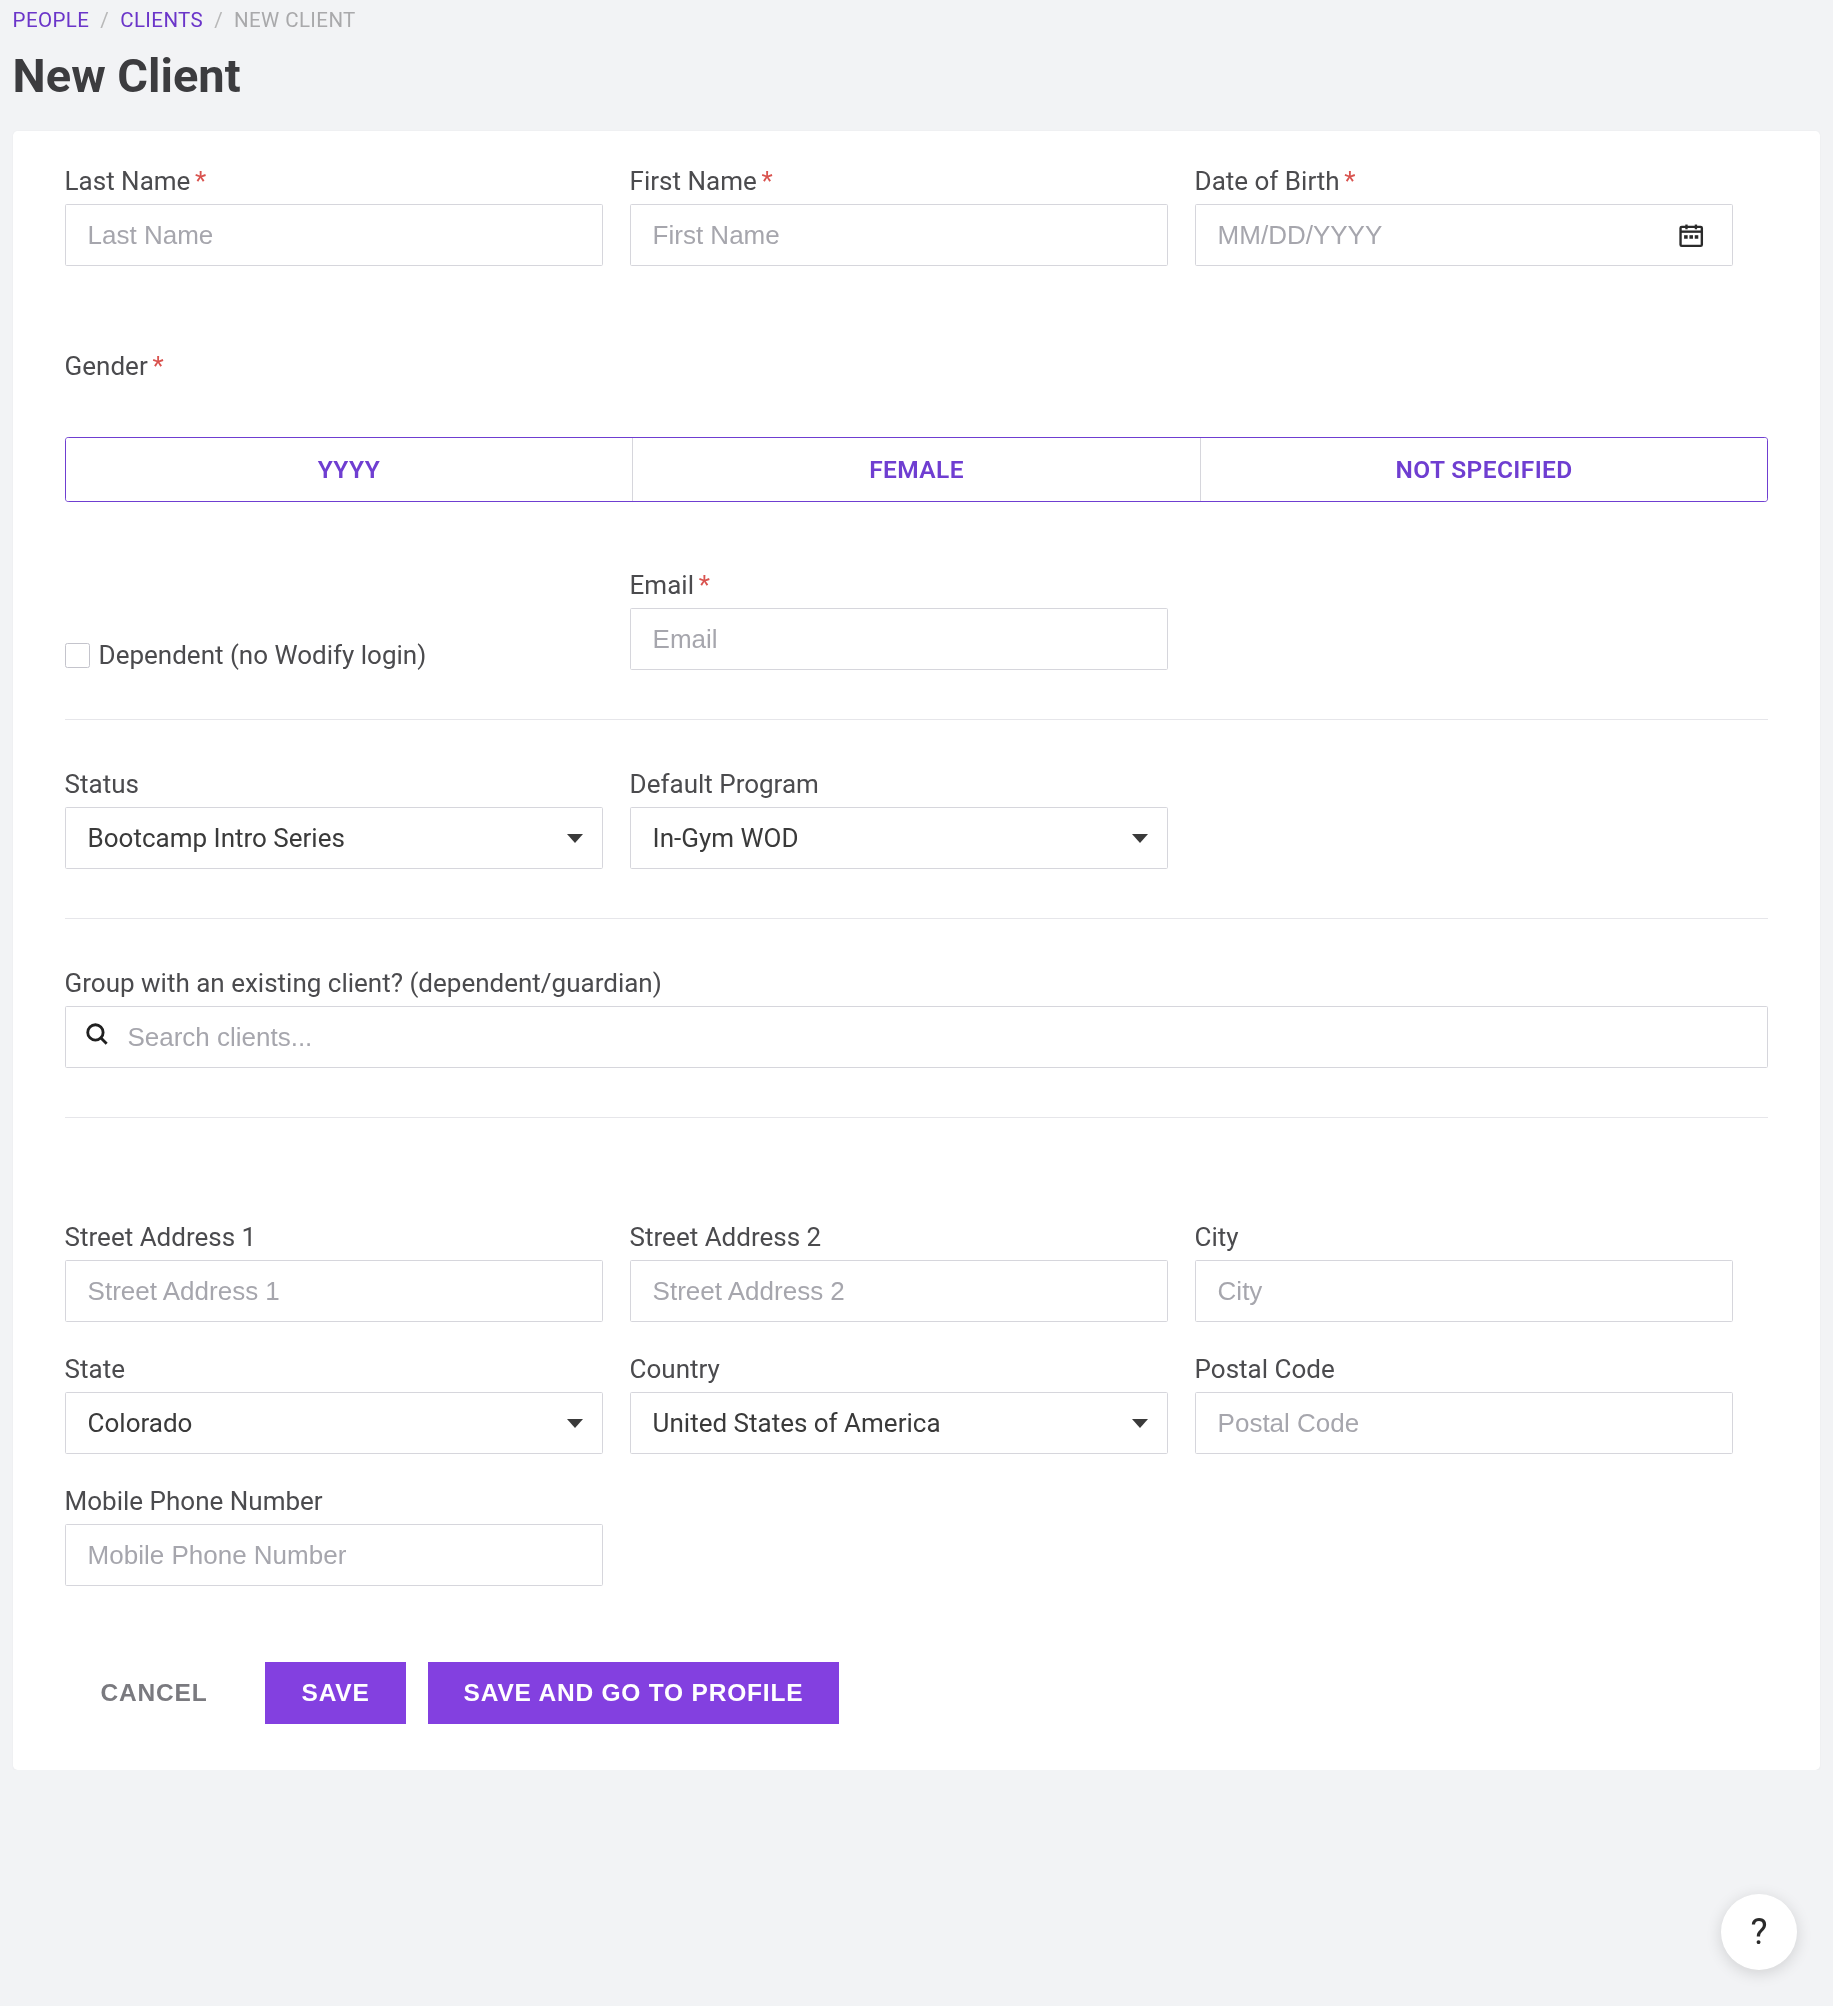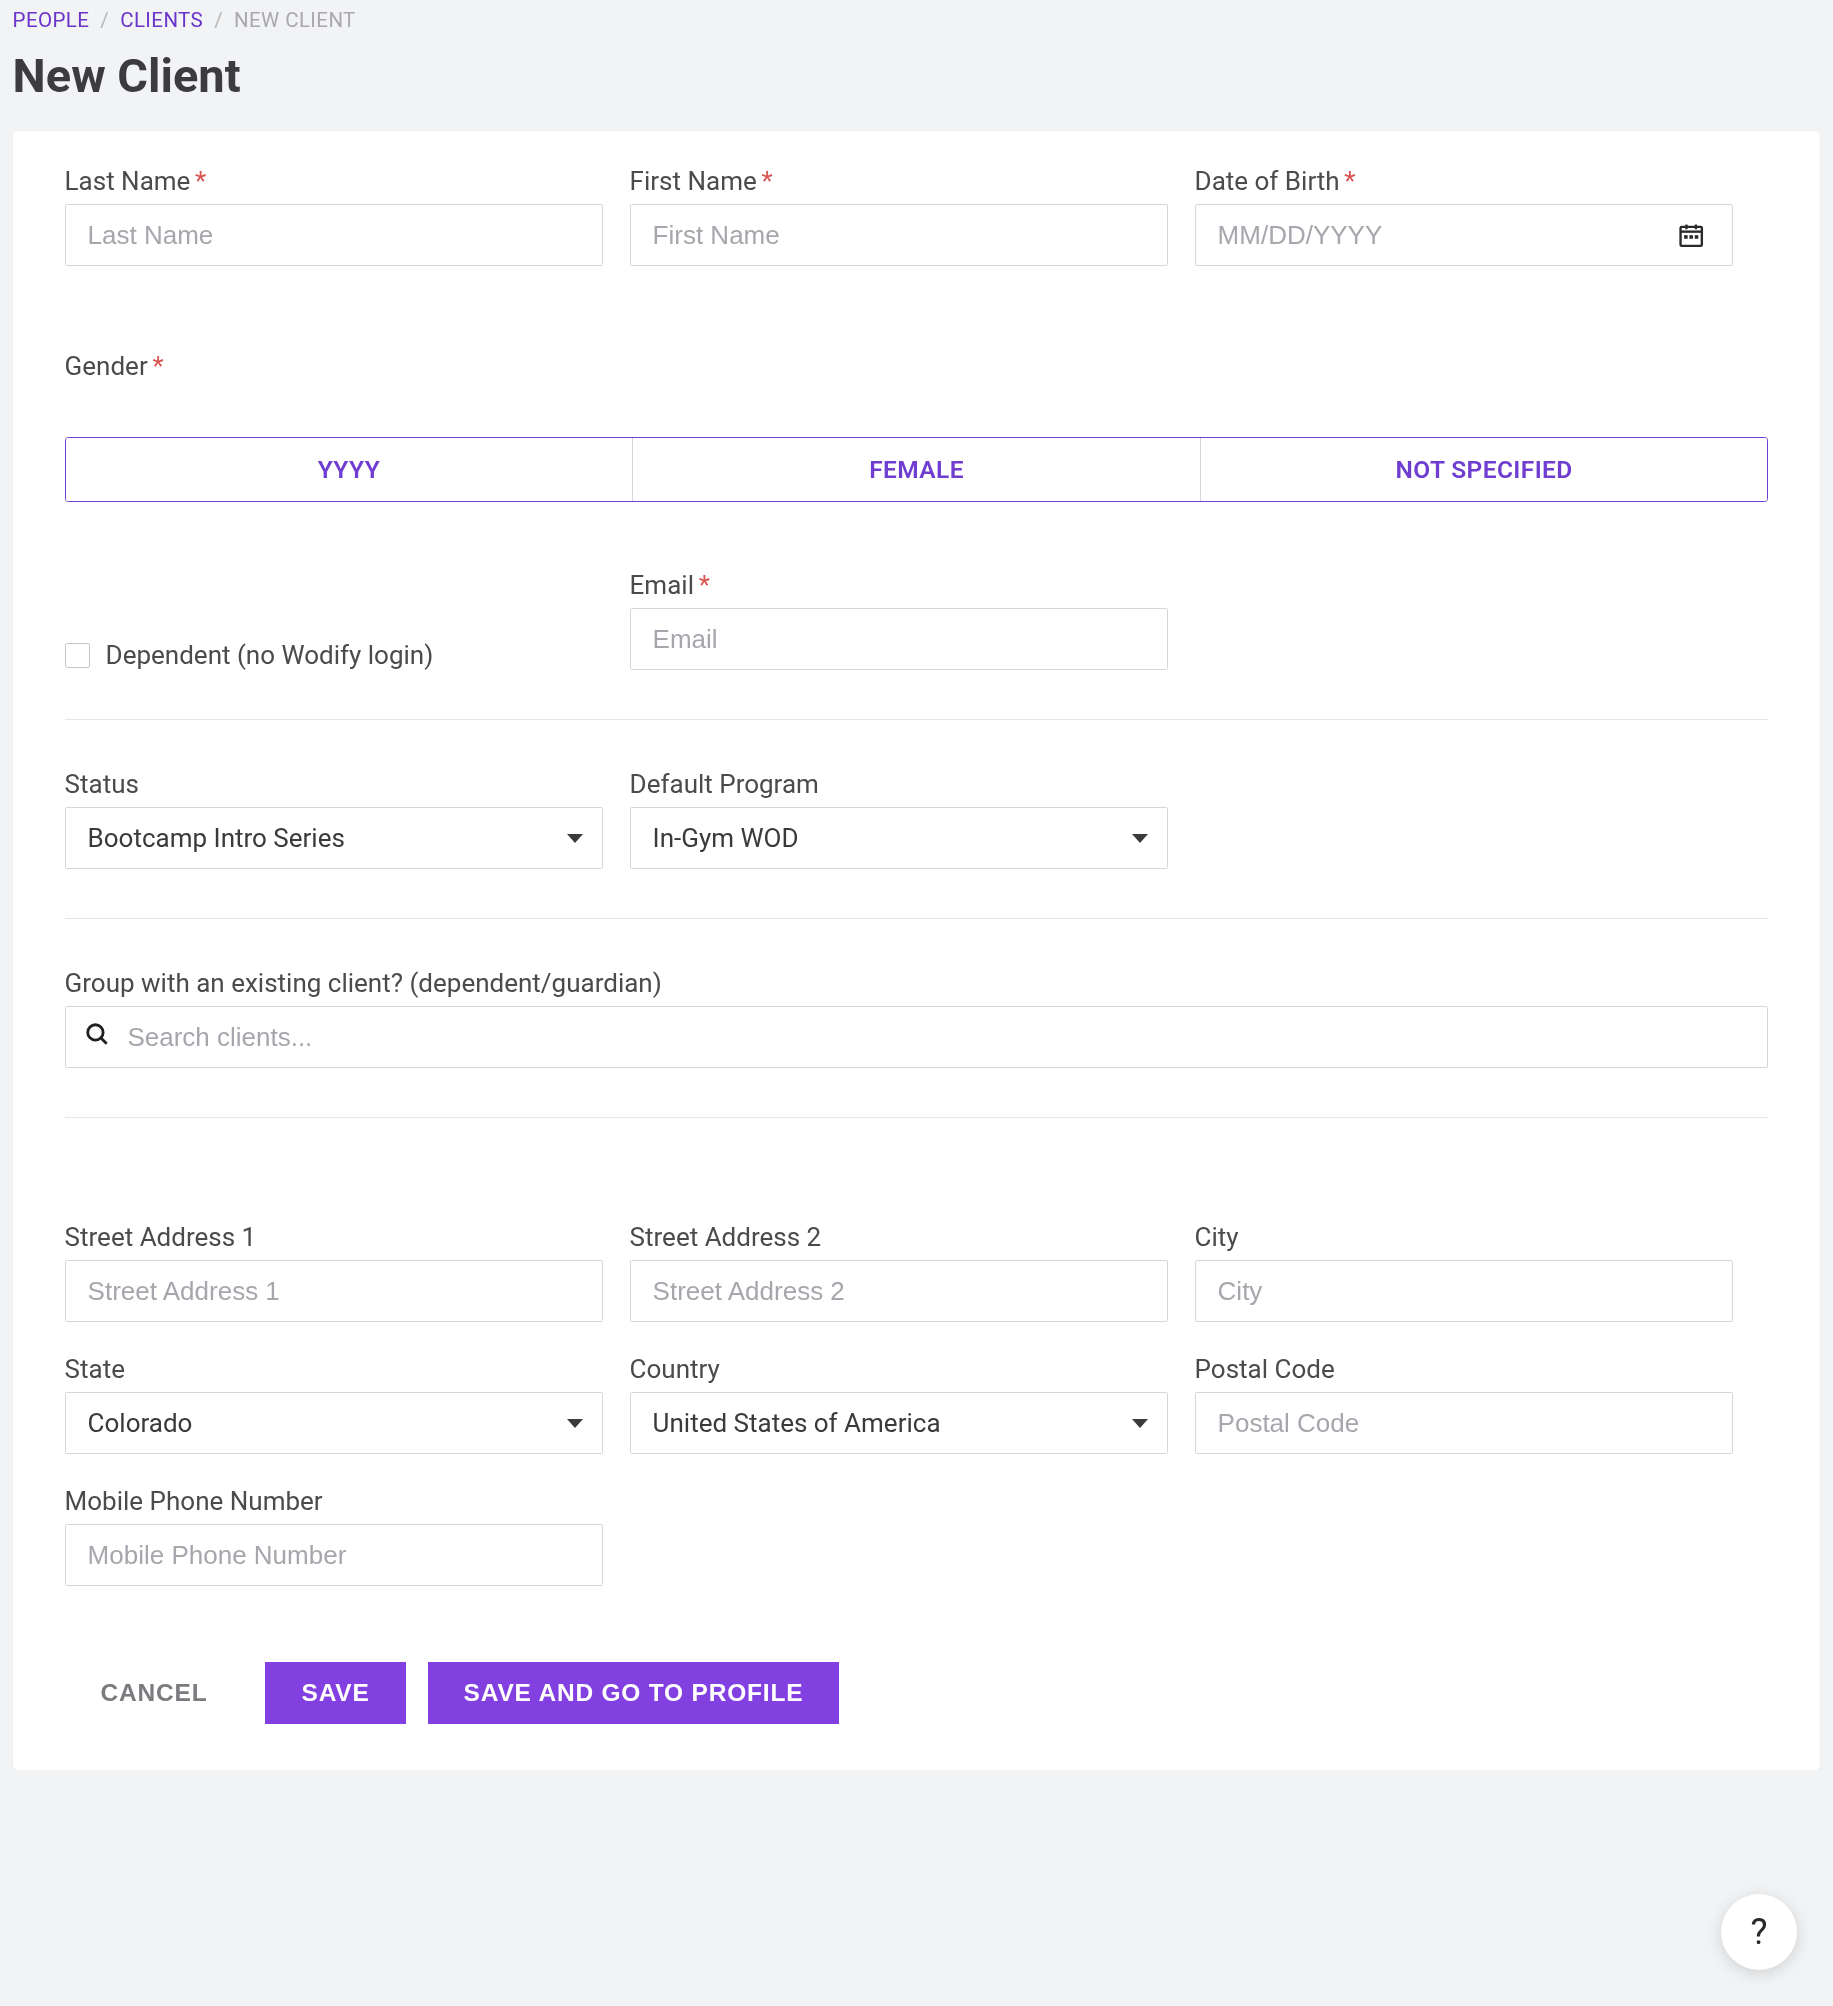--- a/index.html
+++ b/index.html
@@ -109,21 +109,21 @@
     border-right: 0.8px solid #d6d6dc;
     color: #6f3ed1;
     background:#fff;
     cursor:pointer;
   }
   .seg:last-child { border-right:none; }
 
   .checkbox-row {
     display:flex;
     align-items:center;
-    gap: 16px;
+    gap: 9px;
     text-align: center;
   }
   .chk {
     width: 25px;
     height: 25px;
     border: 1.6px solid #c4c4cc;
     border-radius: 2.4px;
     flex-shrink:0;
   }
   .chk-label { font-size:26px; color:#4b4b4e; }

